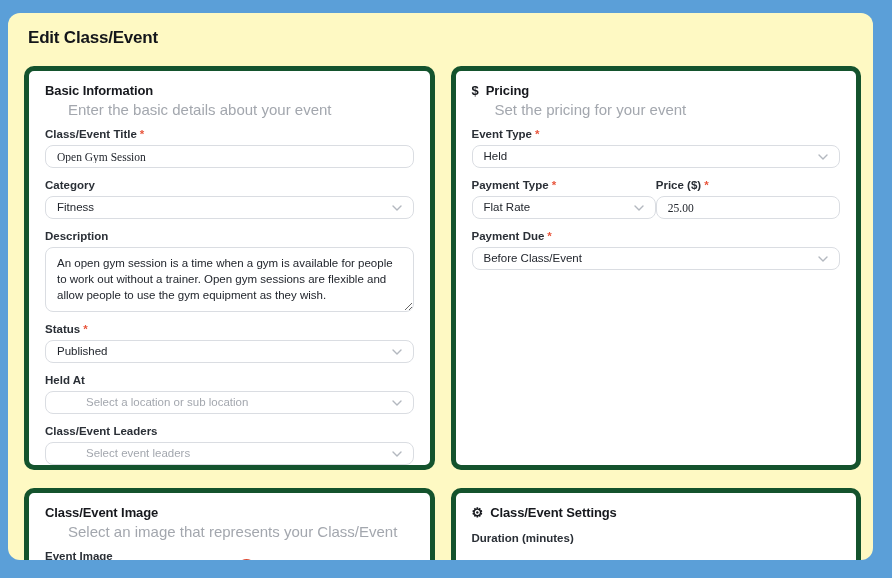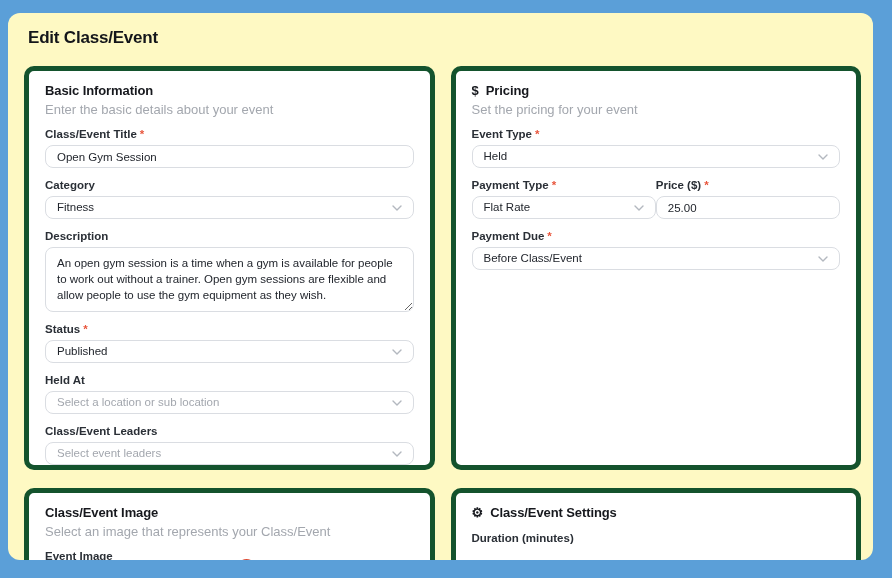--- a/index.html
+++ b/index.html
@@ -52,24 +52,25 @@
     letter-spacing: -0.1px;
     line-height: 16px;
   }
   .card-icon {
     font-size: 13px;
     font-weight: 700;
     color: #16181d;
     line-height: 16px;
   }
   .card-subtitle {
-    font-size: 13px;
+    font-size: 15px;
     color: #a3a7ae;
     margin-top: 3px;
     line-height: 15px;
+    margin-left: 23px;
   }
   .field { margin-top: 11px; }
   .field-label {
     display: flex;
     gap: 3px;
     font-size: 11.5px;
     font-weight: 600;
     color: #2a2f36;
     margin-bottom: 5px;
     line-height: 12px;
@@ -84,26 +85,26 @@
     background: #fff;
     display: flex;
     align-items: center;
     justify-content: space-between;
     padding: 0 11px;
     font-size: 11.5px;
     color: #22262d;
   }
   input.control {
     display: block;
-    font-family: Liberation Sans, sans-serif;
+    font-family: Liberation Serif, serif;
     outline: none;
   }
   .select { cursor: pointer; }
   .select .value { line-height: 21px; }
-  .placeholder { color: #a3a7ae; }
+  .placeholder { color: #a3a7ae; margin-left: 29px; }
   .chevron { display: flex; align-items: center; }
   textarea.control {
     height: 65px;
     padding: 7px 11px;
     line-height: 16px;
     resize: vertical;
     font-family: "Liberation Sans", sans-serif;
     display: block;
     outline: none;
   }

